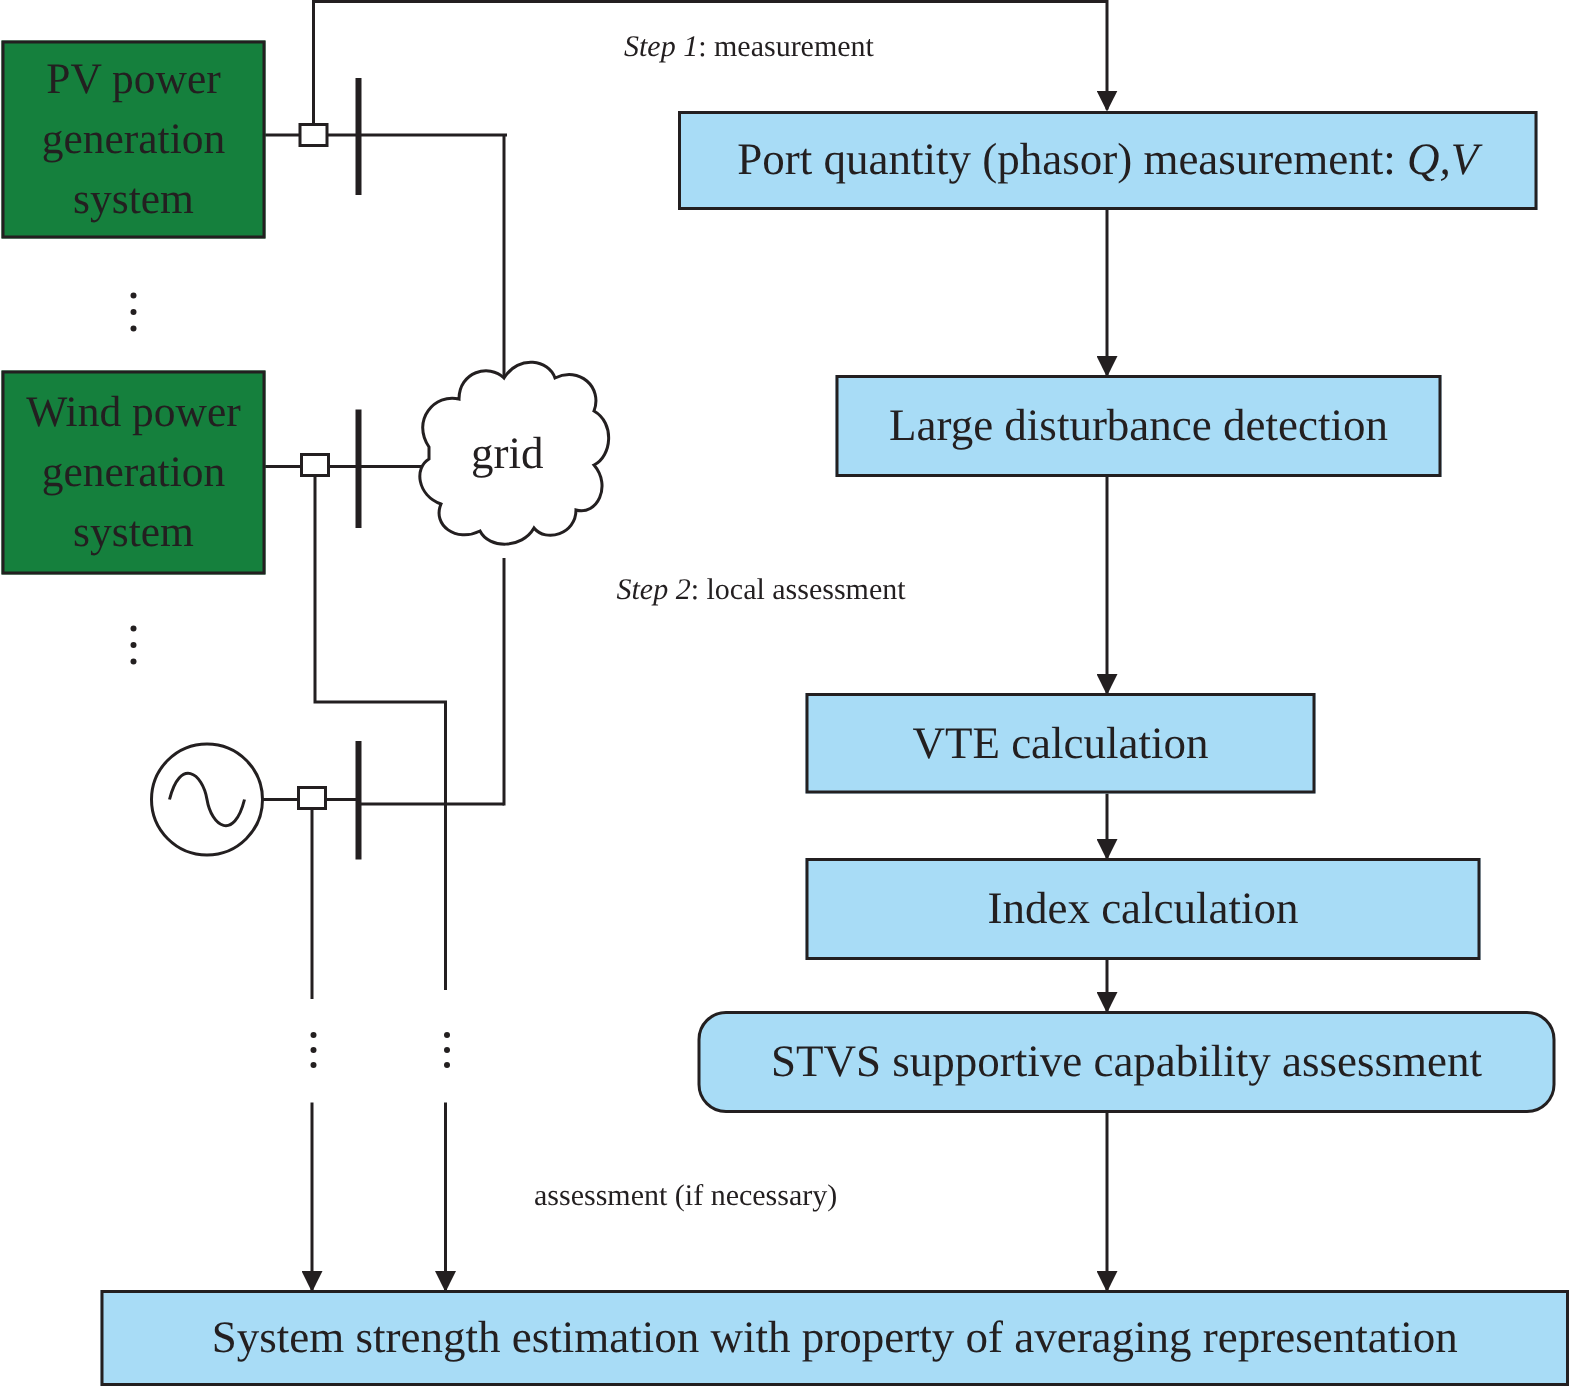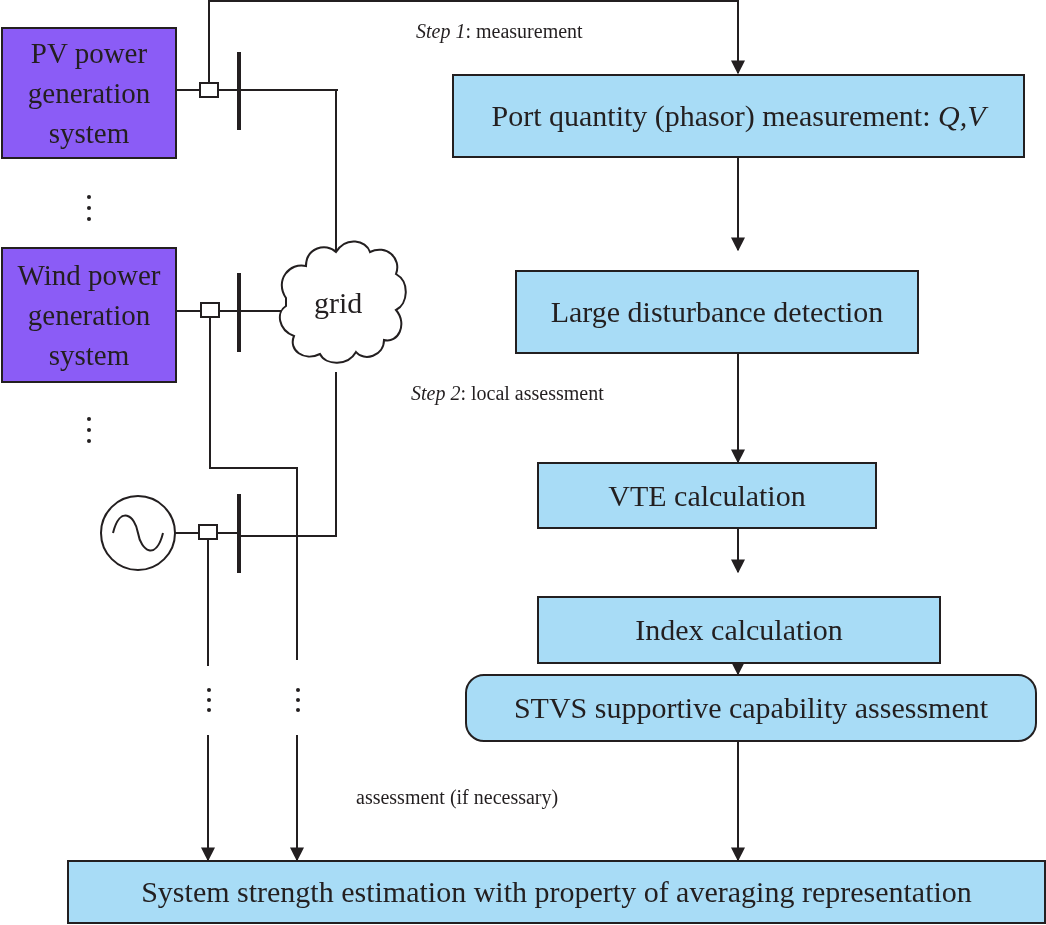--- a/index.html
+++ b/index.html
@@ -1,21 +1,21 @@
 <!DOCTYPE html>
 <html><head>
 <meta charset="utf-8">
 <style>
   html, body { margin: 0; padding: 0; background: #ffffff; }
   body { width: 1046px; height: 925px; position: relative; overflow: hidden;
          font-family: "Liberation Serif", "DejaVu Serif", serif; color: #231f20; }
   svg.wires { position: absolute; left: 0; top: 0; }
   .box { position: absolute; box-sizing: border-box; border: 2px solid #231f20;
          display: flex; align-items: center; justify-content: center; text-align: center; }
-  .src { background: #8b5cf6; font-size: 29px; line-height: 40px; flex-direction: column; }
+  .src { background: #15803d; font-size: 29px; line-height: 40px; flex-direction: column; }
   .step { background: #a8dcf6; font-size: 30px; white-space: nowrap; }
   .label { position: absolute; font-size: 20px; white-space: nowrap; text-align: center; line-height: 40px; }
   .label i { font-style: italic; }
   .grid-text { position: absolute; font-size: 30px; }
 </style>
 </head>
 <body>
 
 <svg class="wires" width="1046" height="925">
   <defs>
@@ -97,31 +97,31 @@
 <div class="label" style="left:416px;top:11px;">
   <i>Step 1</i><span>: measurement</span>
 </div>
 <div class="label" style="left:411px;top:373px;">
   <i>Step 2</i><span>: local assessment</span>
 </div>
 <div class="label" style="left:356px;top:777px;">
   <div>assessment (if necessary)</div>
 </div>
 
-<div class="box step" style="left:452px;top:74px;width:573px;height:84px;">
+<div class="box step" style="left:452px;top:74px;width:573px;height:66px;">
   <span style="white-space:pre;">Port quantity (phasor) measurement: </span>
     <i>Q,V</i>
 </div>
-<div class="box step" style="left:515px;top:250px;width:404px;height:84px;margin-top:20px;">
+<div class="box step" style="left:557px;top:250px;width:404px;height:68px;">
   <span>Large disturbance detection</span>
 </div>
 <div class="box step" style="left:537px;top:462px;width:340px;height:67px;">
   <span>VTE calculation</span>
 </div>
-<div class="box step" style="left:537px;top:596px;width:404px;height:68px;">
+<div class="box step" style="left:537px;top:572px;width:450px;height:68px;">
   <span>Index calculation</span>
 </div>
 <div class="box step" style="left:465px;top:674px;width:572px;height:68px;border-radius:19px;">
   <span>STVS supportive capability assessment</span>
 </div>
 <div class="box step" style="left:67px;top:860px;width:979px;height:64px;">
   <span>System strength estimation with property of averaging representation</span>
 </div>
 
 </body></html>

